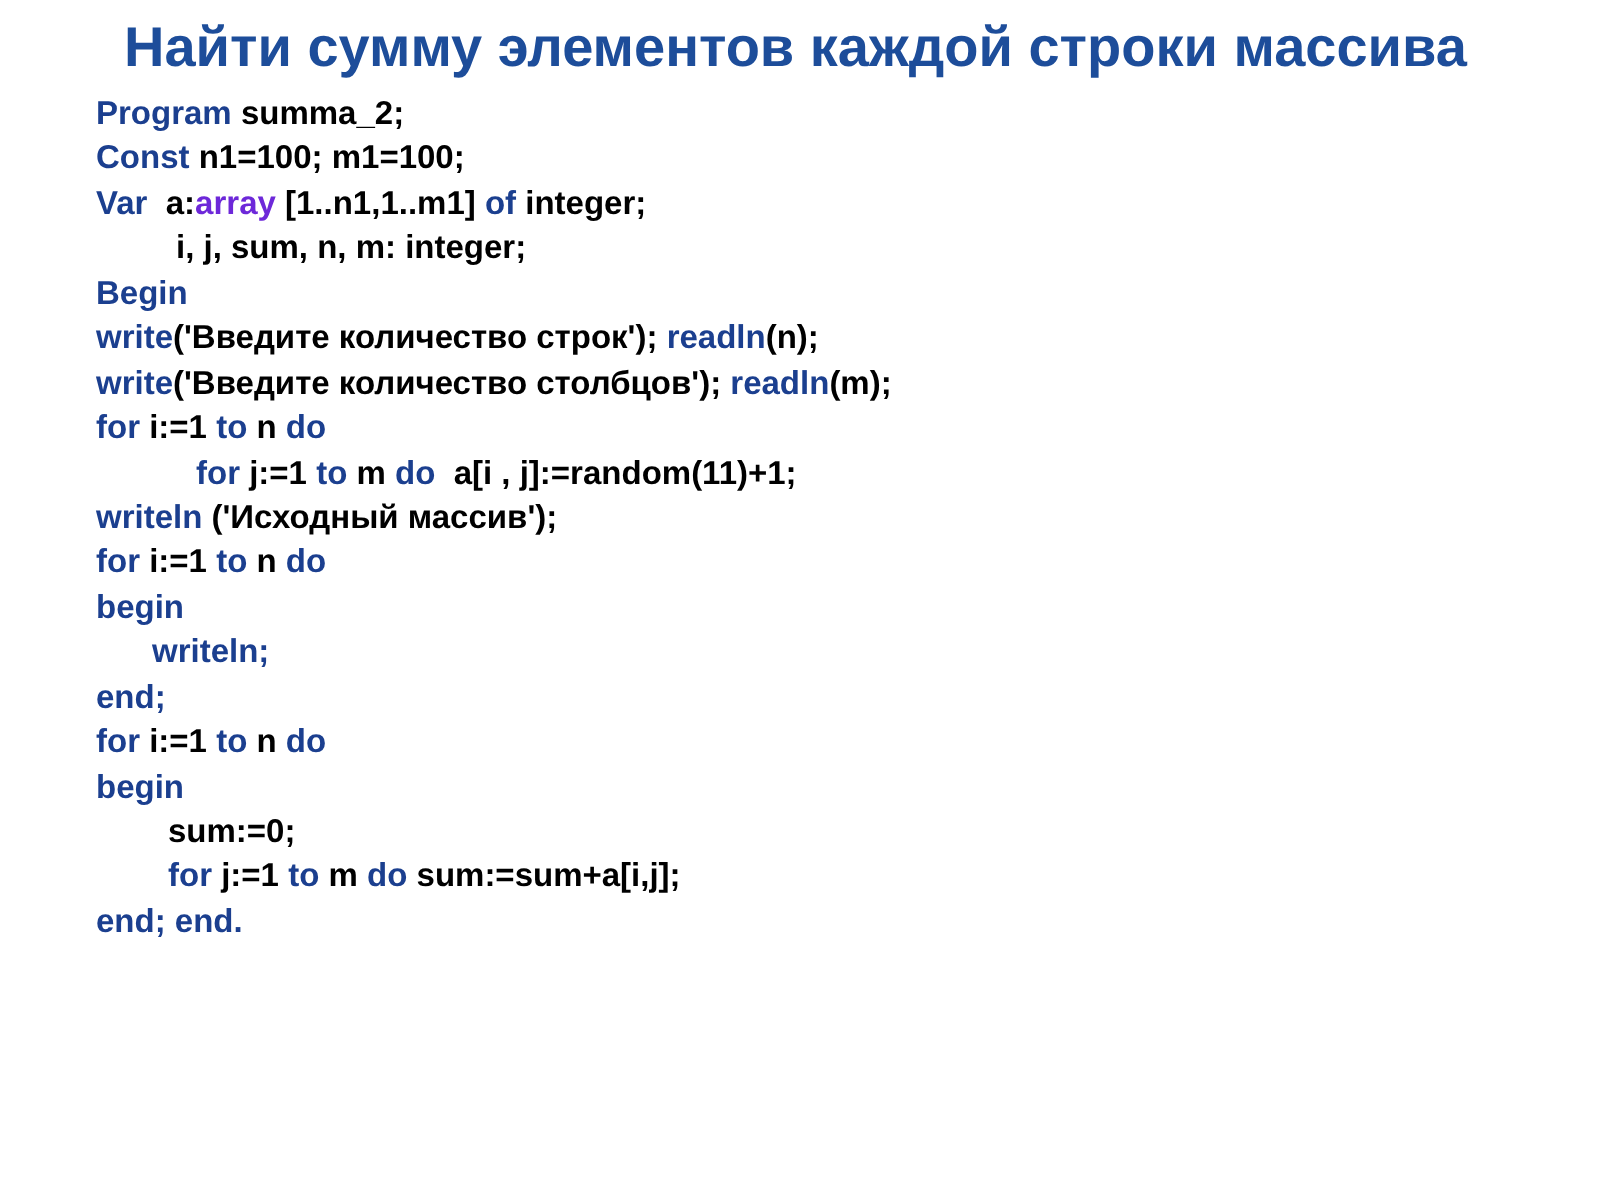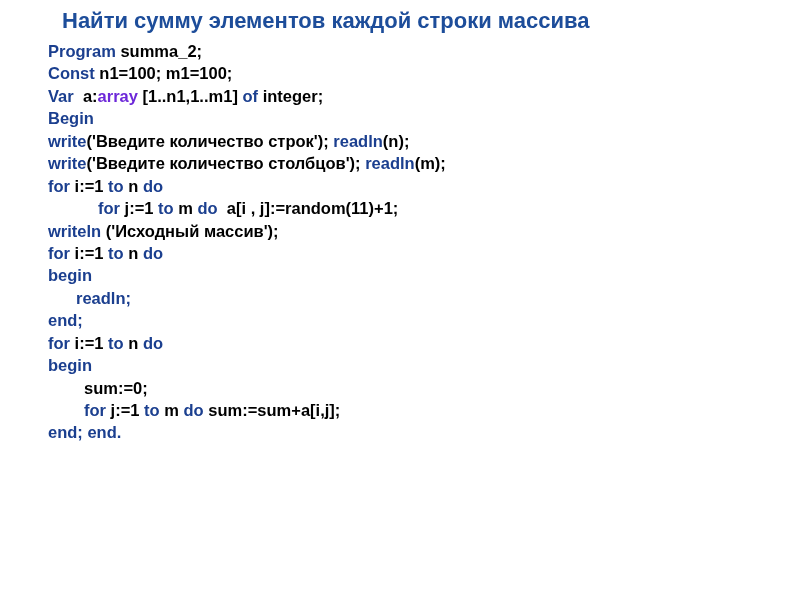--- a/index.html
+++ b/index.html
@@ -10,21 +10,21 @@
     body {
       width: 800px;
       height: 600px;
       background: #fff;
       font-family: Arial, sans-serif;
       padding: 8px 0 0 0;
       overflow: hidden;
     }
     .title {
       color: #1d4d9a;
-      font-size: 22px;
+      font-size: 28px;
       font-weight: bold;
       padding-left: 62px;
       margin-bottom: 6px;
     }
     .code-block {
       padding-left: 48px;
       font-family: Arial, sans-serif;
       font-size: 16.5px;
       line-height: 1.36;
       color: #000;
@@ -51,28 +51,29 @@
   </style>
 </head>
 <body>
 
 <div class="title">Найти сумму элементов каждой строки массива</div>
 
 <div class="code-block">
   <div class="code-line"><span class="kw-blue">Program </span><span>summa_2;</span></div>
   <div class="code-line"><span class="kw-blue">Const </span><span>n1=100; m1=100;</span></div>
   <div class="code-line"><span class="kw-blue">Var  </span><span>a:</span><span class="kw-red">array </span><span>[1..n1,1..m1] </span><span class="kw-blue">of </span><span>integer;</span></div>
+  <div class="code-line indent1"><span>i, j, sum, n, m: integer;</span></div>
   <div class="code-line"><span class="kw-blue">Begin</span></div>
   <div class="code-line"><span class="kw-blue">write</span><span>('Введите количество строк'); </span><span class="kw-blue">readln</span><span>(n);</span></div>
   <div class="code-line"><span class="kw-blue">write</span><span>('Введите количество столбцов'); </span><span class="kw-blue">readln</span><span>(m);</span></div>
   <div class="code-line"><span class="kw-blue">for </span><span>i:=1 </span><span class="kw-blue">to </span><span>n </span><span class="kw-blue">do</span></div>
   <div class="code-line indent2"><span class="kw-blue">for </span><span>j:=1 </span><span class="kw-blue">to </span><span>m </span><span class="kw-blue">do  </span><span>a[i , j]:=random(11)+1;</span></div>
   <div class="code-line"><span class="kw-blue">writeln </span><span>('Исходный массив');</span></div>
   <div class="code-line"><span class="kw-blue">for </span><span>i:=1 </span><span class="kw-blue">to </span><span>n </span><span class="kw-blue">do</span></div>
   <div class="code-line"><span class="kw-blue">begin</span></div>
-  <div class="code-line" style="padding-left:28px;"><span class="kw-blue">readln;</span></div>
+  <div class="code-line" style="padding-left:28px;"><span class="kw-blue">writeln;</span></div>
   <div class="code-line"><span class="kw-blue">end;</span></div>
   <div class="code-line"><span class="kw-blue">for </span><span>i:=1 </span><span class="kw-blue">to </span><span>n </span><span class="kw-blue">do</span></div>
   <div class="code-line"><span class="kw-blue">begin</span></div>
   <div class="code-line indent3"><span>sum:=0;</span></div>
   <div class="code-line indent3"><span class="kw-blue">for </span><span>j:=1 </span><span class="kw-blue">to </span><span>m </span><span class="kw-blue">do </span><span>sum:=sum+a[i,j];</span></div>
   <div class="code-line"><span class="kw-blue">end; </span><span class="kw-blue">end.</span></div>
 </div>
 
 </body></html>

